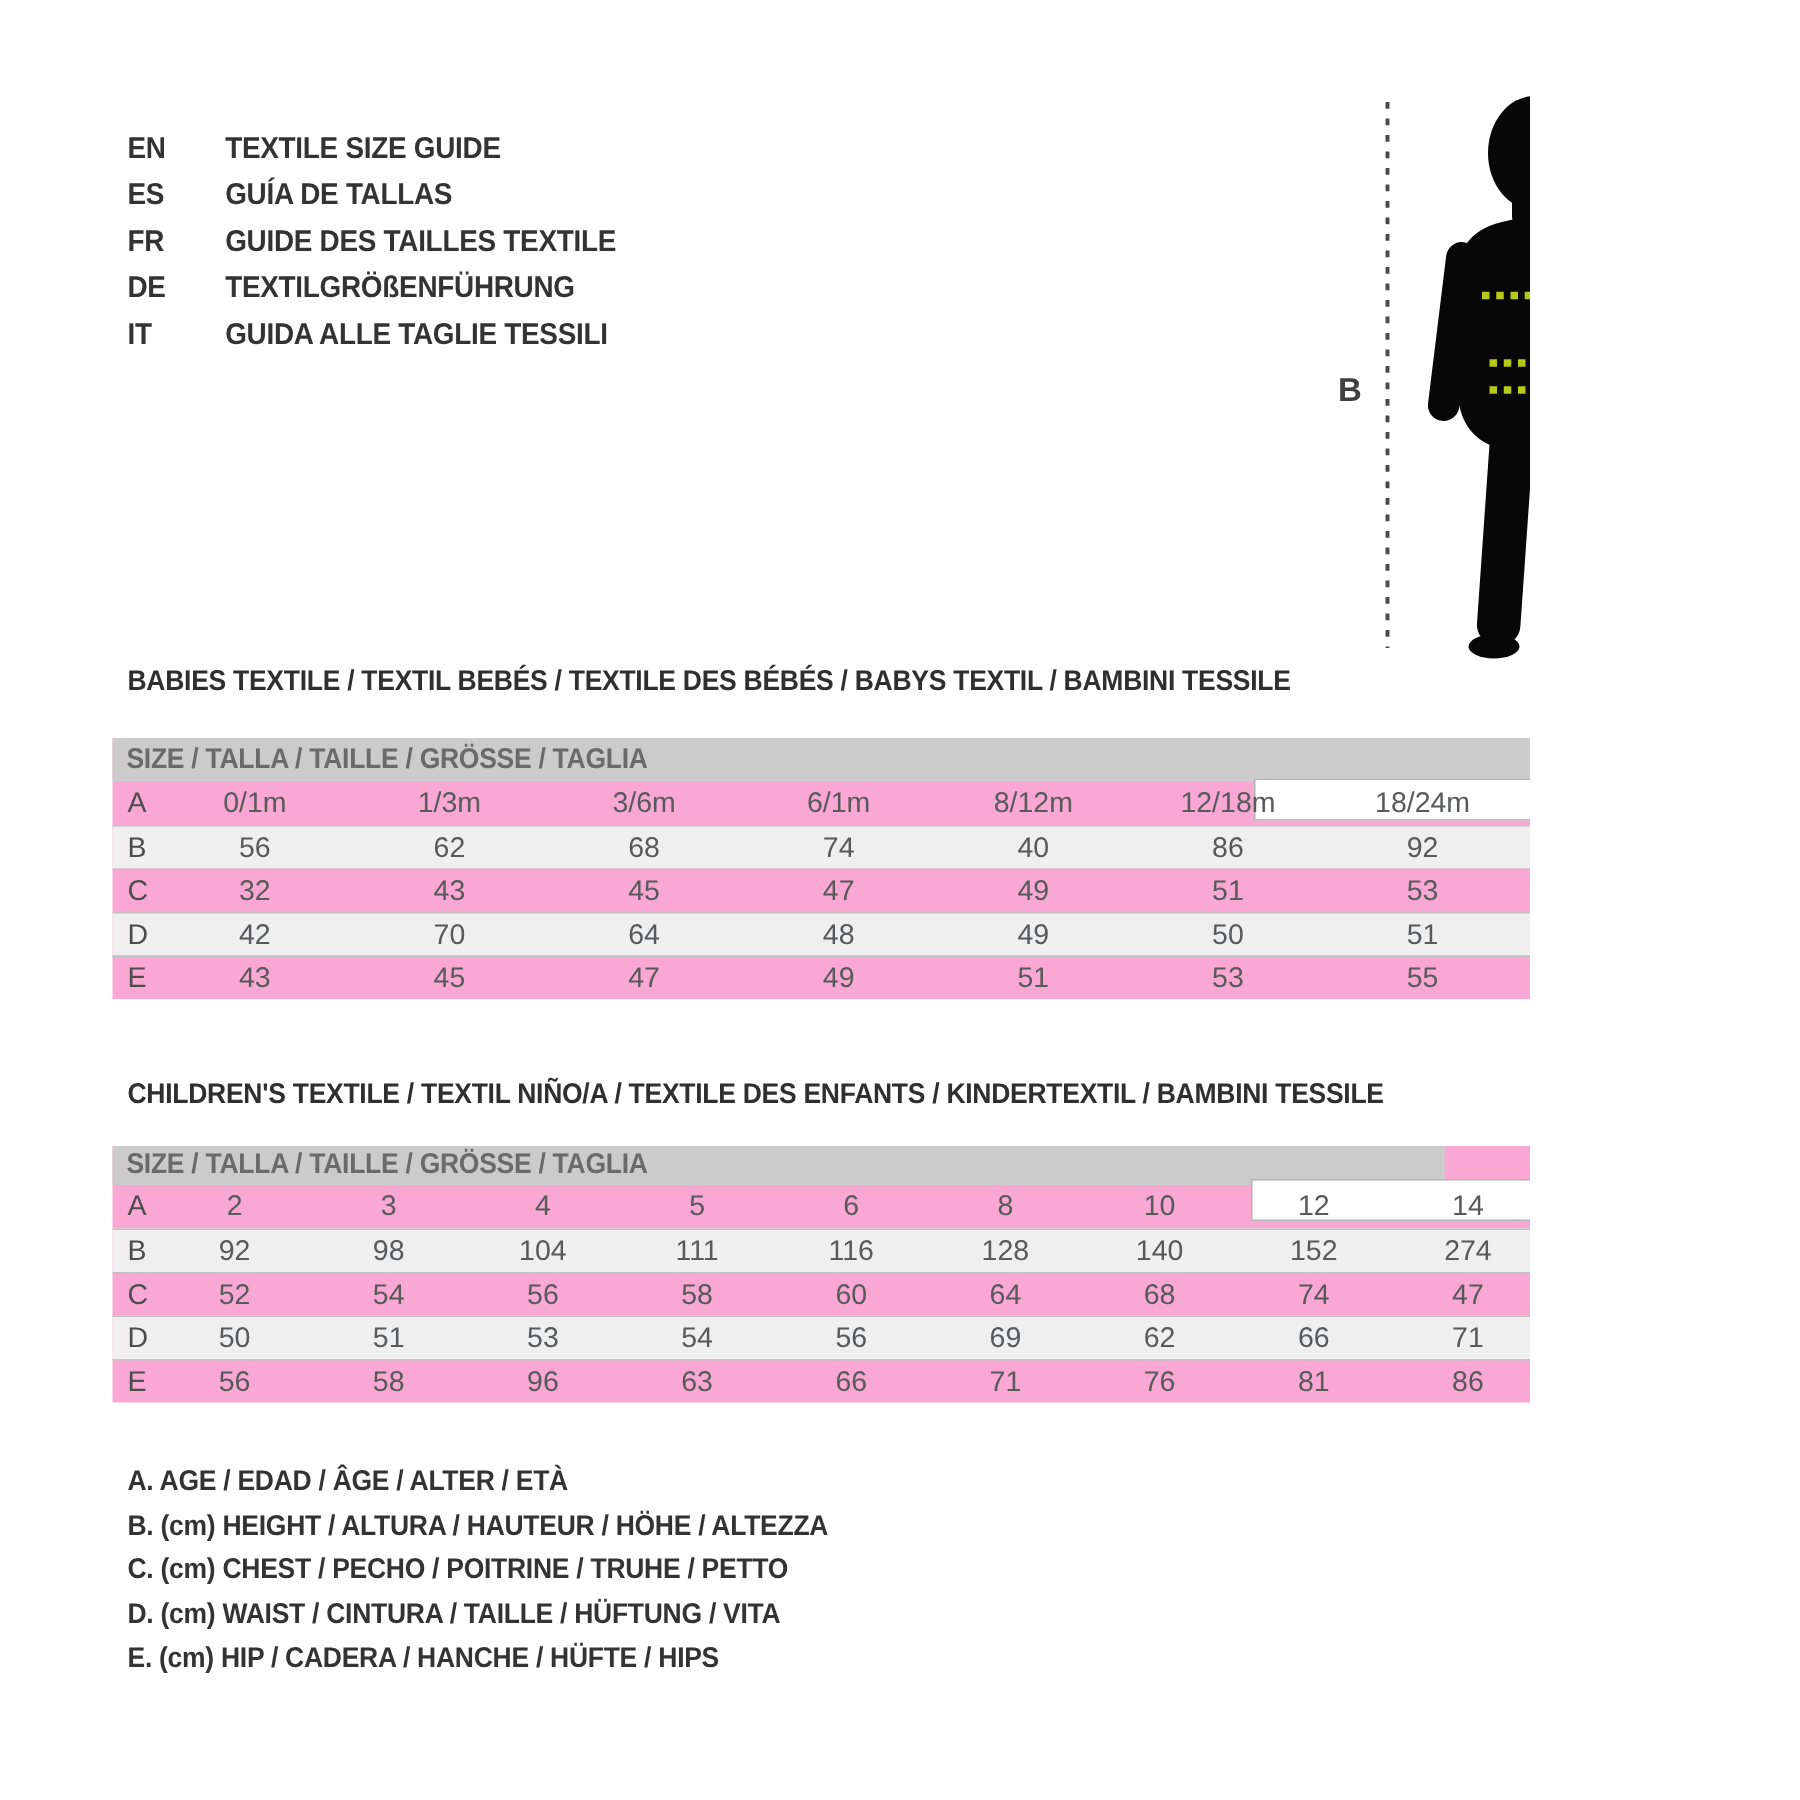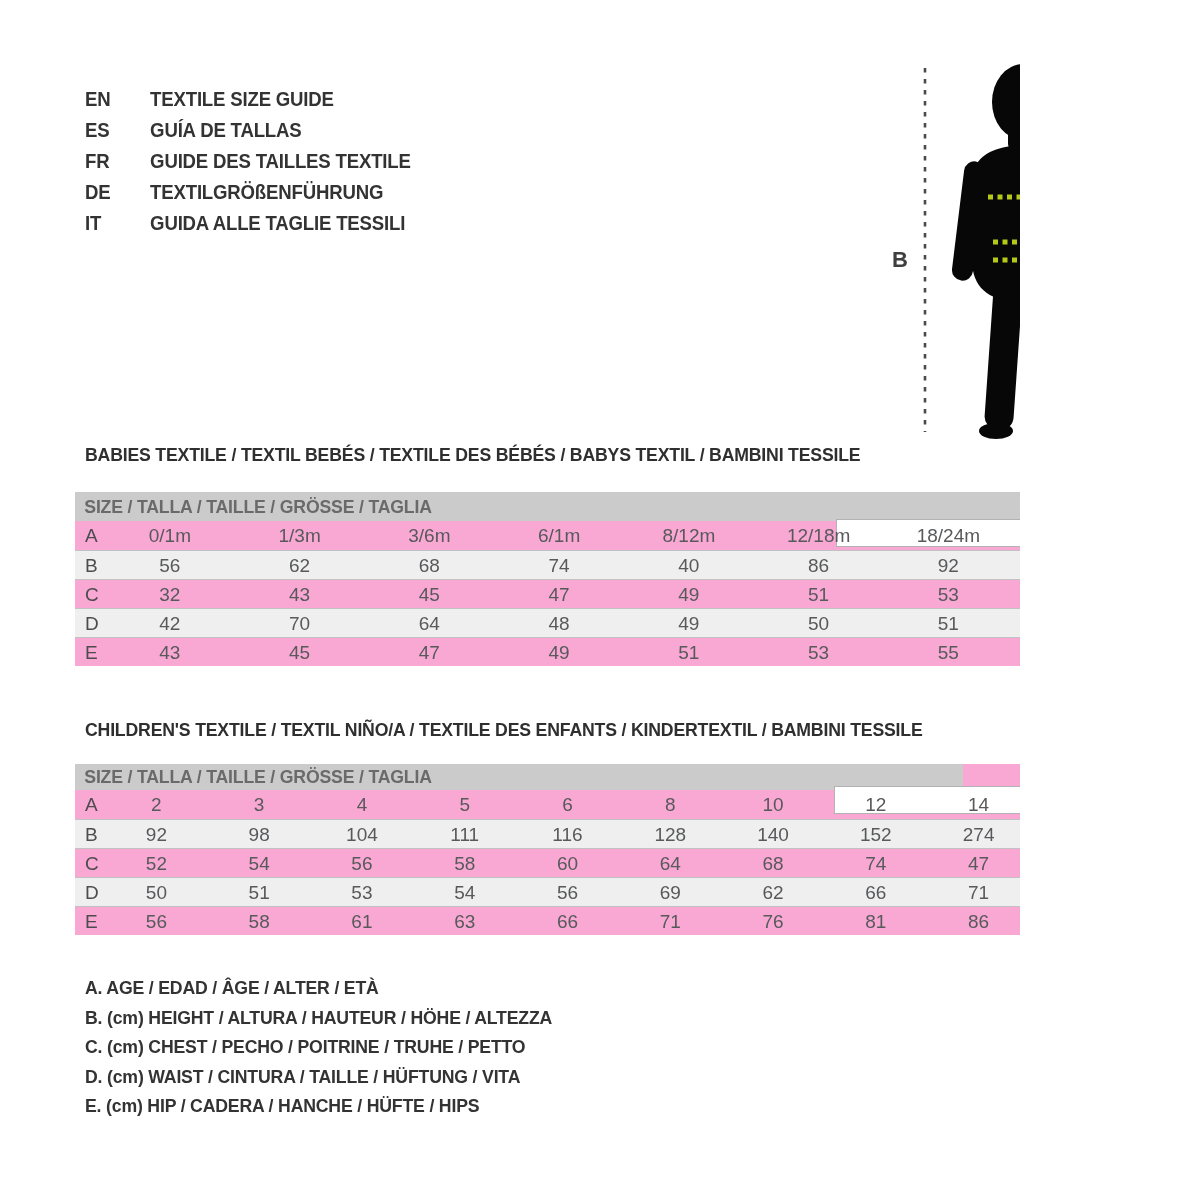--- a/index.html
+++ b/index.html
@@ -236,21 +236,21 @@
         <div class="cell value-cell"><span>56</span></div>
         <div class="cell value-cell"><span>69</span></div>
         <div class="cell value-cell"><span>62</span></div>
         <div class="cell value-cell"><span>66</span></div>
         <div class="cell value-cell"><span>71</span></div>
       </div>
       <div class="t-row">
         <div class="cell label-cell"><span>E</span></div>
         <div class="cell value-cell"><span>56</span></div>
         <div class="cell value-cell"><span>58</span></div>
-        <div class="cell value-cell"><span>61</span></div>
+        <div class="cell value-cell"><span>96</span></div>
         <div class="cell value-cell"><span>63</span></div>
         <div class="cell value-cell"><span>66</span></div>
         <div class="cell value-cell"><span>71</span></div>
         <div class="cell value-cell"><span>76</span></div>
         <div class="cell value-cell"><span>81</span></div>
         <div class="cell value-cell"><span>86</span></div>
       </div>
     </div>
 
   <div class="legend cond" id="legend-block">

